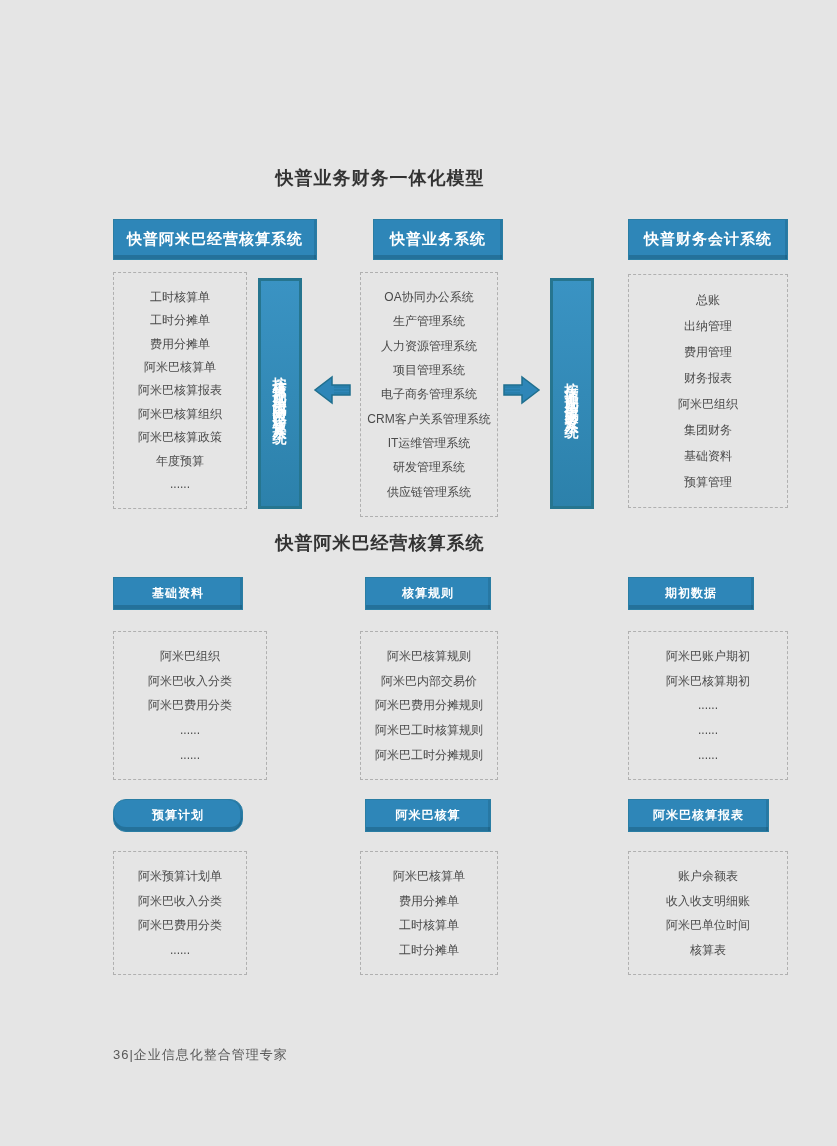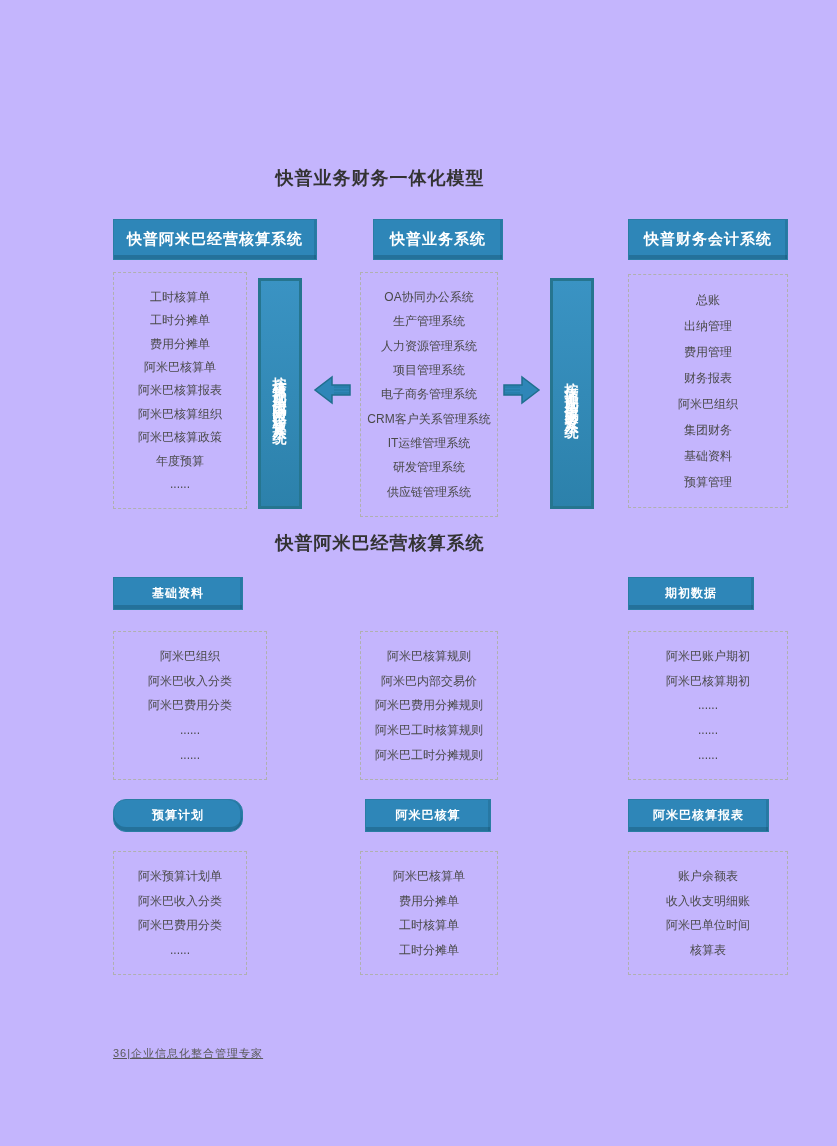--- a/index.html
+++ b/index.html
@@ -1,17 +1,17 @@
 <!DOCTYPE html>
 <html><head>
 <meta charset="utf-8">
 <style>
   html,body{margin:0;padding:0;background:#ffffff;}
   .page{
-    position:relative;width:837px;height:1146px;background:#c4b5fd;overflow:hidden;
+    position:relative;width:837px;height:1146px;background:#e5e5e5;overflow:hidden;
     font-family:"Liberation Sans","DejaVu Sans",sans-serif;
   }
   .sec-title{
     position:absolute;left:0;width:760px;text-align:center;
     font-size:18px;font-weight:bold;color:#333333;letter-spacing:1px;
   }
   .hdr{
     position:absolute;background:#2e86b8;color:#ffffff;font-weight:bold;
     display:flex;align-items:center;justify-content:center;box-sizing:border-box;
     border:1px solid #2a7da3;
@@ -30,21 +30,21 @@
     position:absolute;box-sizing:border-box;
     background:linear-gradient(180deg,#3a93c3,#2c81ab);
     border:3px solid #26758f;
     display:flex;align-items:center;justify-content:center;
   }
   .vbar span{
     writing-mode:vertical-rl;color:#ffffff;font-weight:bold;
     font-size:14px;letter-spacing:4px;white-space:nowrap;
   }
   .arrow{position:absolute;width:38px;height:32px;}
-  .footer{position:absolute;font-size:11px;color:#595959;letter-spacing:1px;text-decoration:underline;}
+  .footer{position:absolute;font-size:13px;color:#595959;letter-spacing:1px;}
 
   
   #s1-title{top:166px;}
   #s1h1{left:113px;top:219px;width:204px;height:41px;}
   #s1h2{left:365px;top:219px;width:130px;height:41px;margin-left:8px;}
   #s1h3{left:628px;top:219px;width:160px;height:41px;}
   #s1d1{left:113px;top:272px;width:134px;height:237px;}
   #s1d2{left:360px;top:272px;width:138px;height:245px;}
   #s1d3{left:628px;top:274px;width:160px;height:234px;}
   #bar-left{left:258px;top:278px;width:44px;height:231px;}
@@ -128,20 +128,21 @@
   <div class="arrow" id="arrow-right">
     <svg width="38" height="32" viewBox="0 0 38 32">
       <path d="M1 11 H19 V3 L36 16 L19 29 V21 H1 Z" fill="#2e86b8" stroke="#1f6f8e" stroke-width="1.5"></path>
       <path d="M2 13 H17 M2 16 H17 M2 19 H17" stroke="#1a6d8c" stroke-width="1" opacity="0.55"></path>
     </svg>
   </div>
 
   <div class="sec-title" id="s2-title">快普阿米巴经营核算系统</div>
 
   <div class="hdr hdr-s2" id="s2h1">基础资料</div>
+  <div class="hdr hdr-s2" id="s2h2">核算规则</div>
   <div class="hdr hdr-s2" id="s2h3">期初数据</div>
   <div class="dashed" id="s2d1">
       <div class="list-item">阿米巴组织</div>
       <div class="list-item">阿米巴收入分类</div>
       <div class="list-item">阿米巴费用分类</div>
       <div class="list-item">......</div>
       <div class="list-item">......</div>
     </div>
   <div class="dashed" id="s2d2">
       <div class="list-item">阿米巴核算规则</div>

